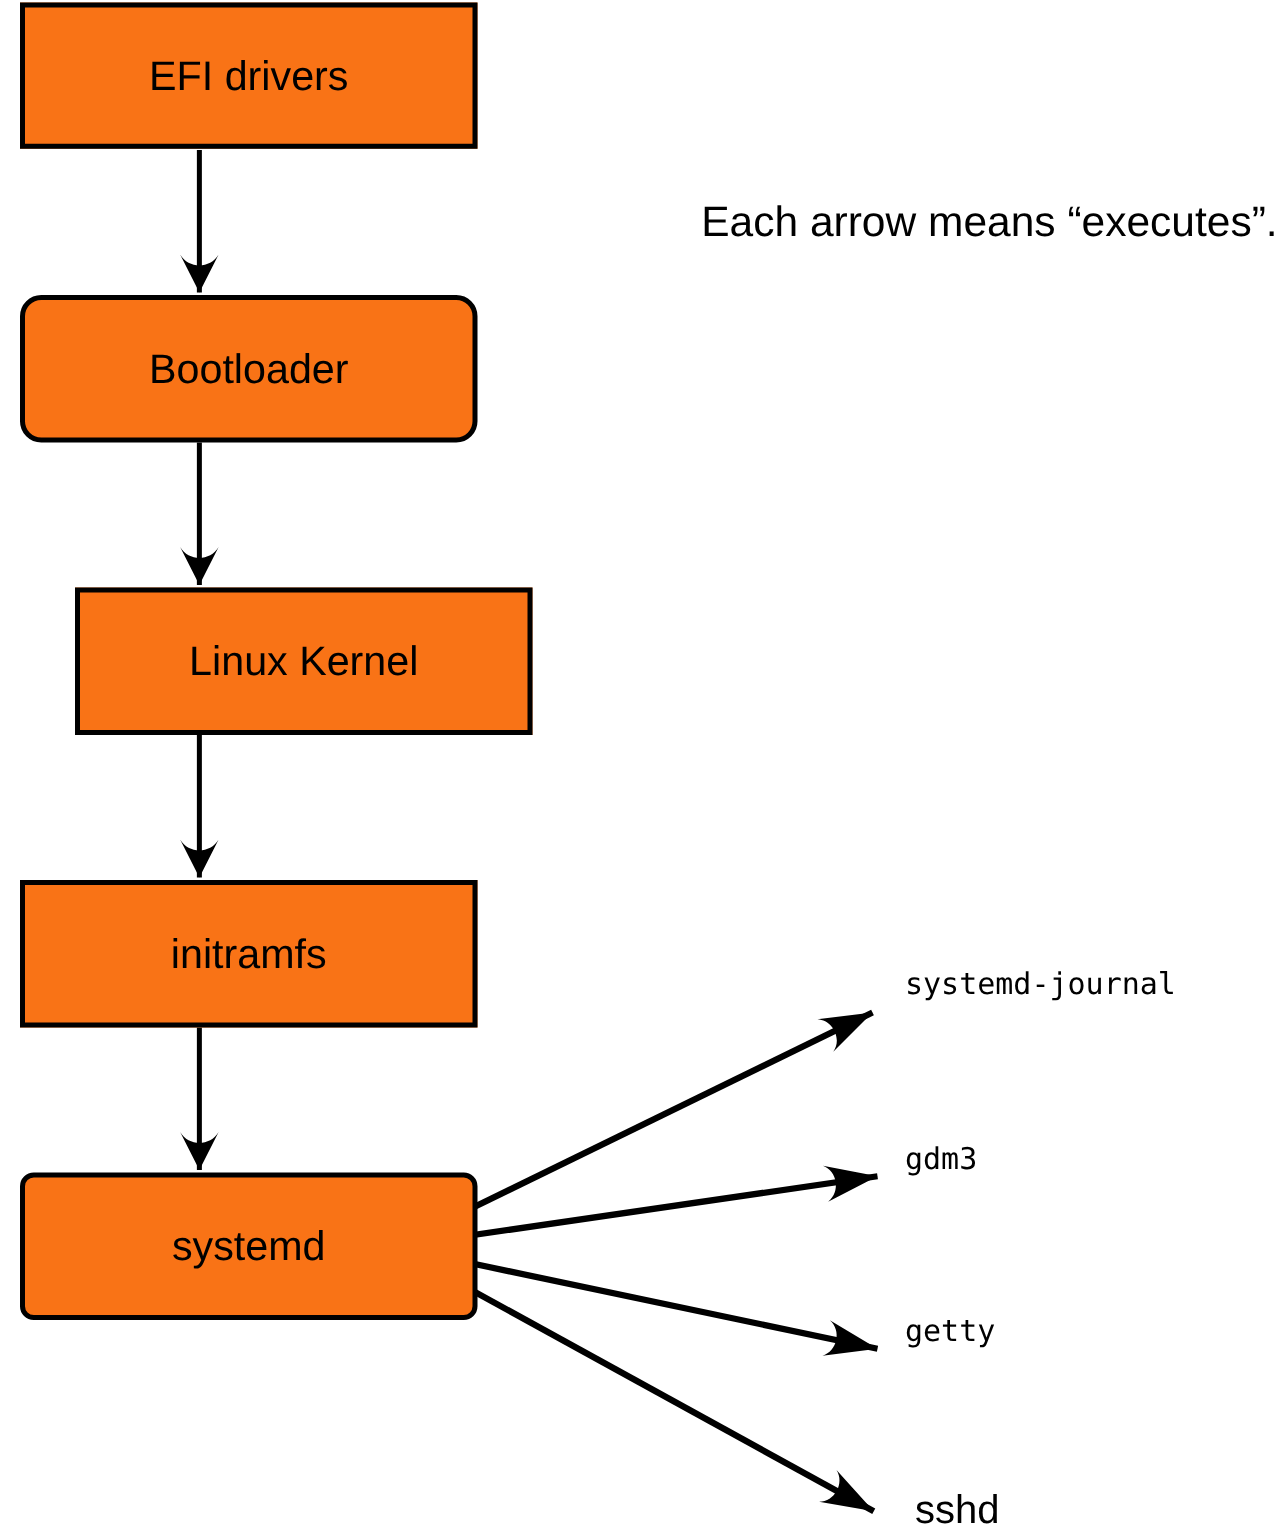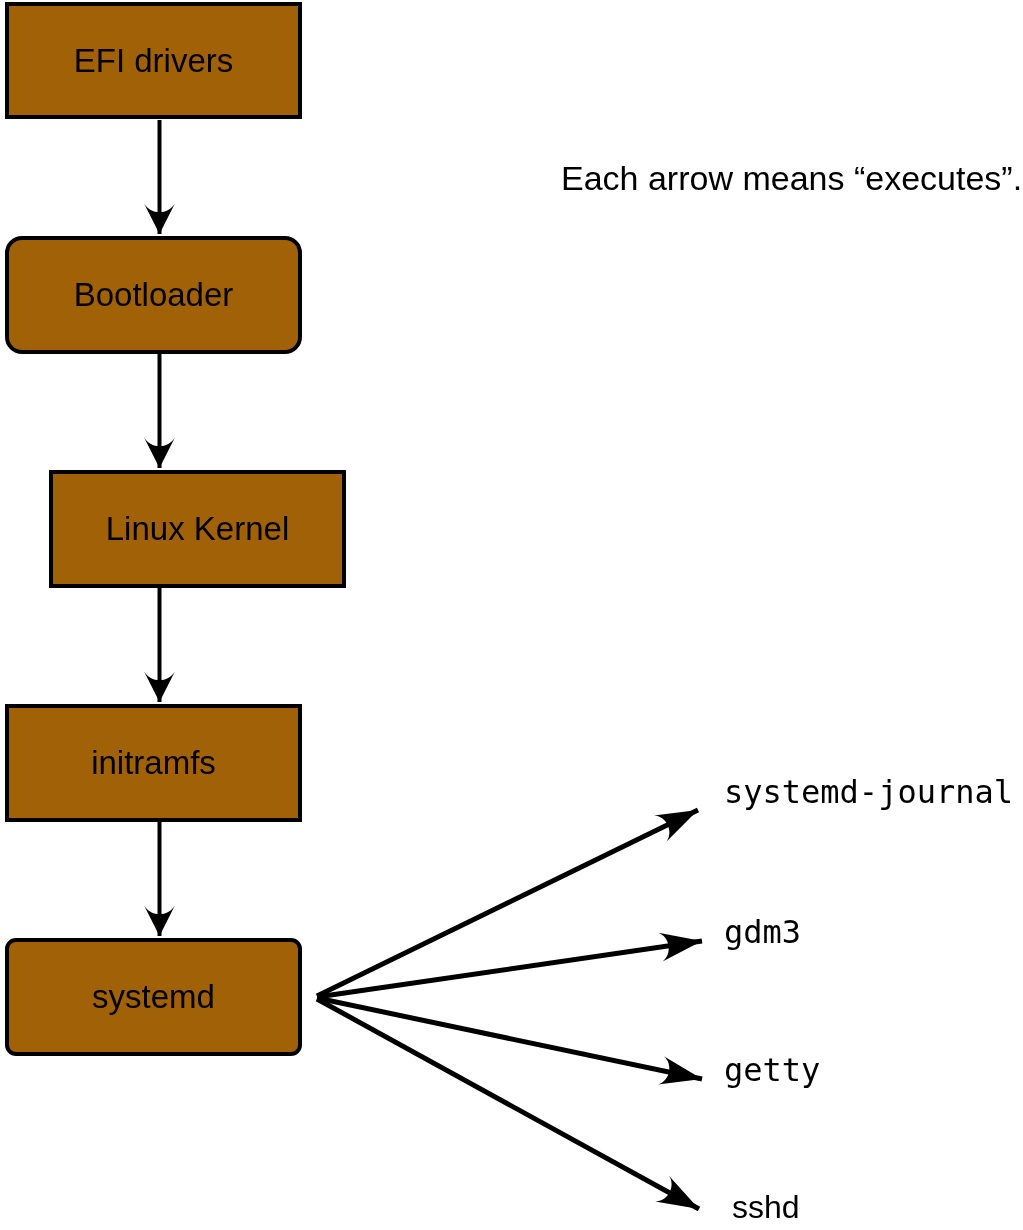--- a/index.html
+++ b/index.html
@@ -18,43 +18,43 @@
   }
   #arrows {
     position: absolute;
     left: 0;
     top: 0;
     width: 1023px;
     height: 1230px;
   }
   .node {
     position: absolute;
-    left: 5px;
-    width: 297px;
+    left: 16px;
+    width: 366px;
     height: 118px;
     box-sizing: border-box;
     border: 4px solid #000000;
-    background: #a16207;
+    background: #f97316;
     display: flex;
     align-items: center;
     justify-content: center;
     font-size: 33px;
     line-height: 1.15;
     white-space: nowrap;
   }
   #node-efi       { top: 2px; height: 117px; }
   #node-boot      { top: 236px; border-radius: 17px; }
   #node-kernel    { top: 470px; margin-left: 44px; }
   #node-initramfs { top: 704px; }
   #node-systemd   { top: 938px; border-radius: 11px; }
 
   .proc-label {
     position: absolute;
     font-family: "DejaVu Sans Mono", monospace;
-    font-size: 32px;
+    font-size: 24px;
     line-height: 1.15;
     white-space: nowrap;
   }
   #proc-journal { left: 724px; top: 774px; }
   #proc-gdm3    { left: 724px; top: 914px; }
   #proc-getty   { left: 724px; top: 1052px; }
   #proc-sshd    {
     left: 732px; top: 1189px;
     font-family: "Liberation Sans", sans-serif;
     font-size: 32px;

